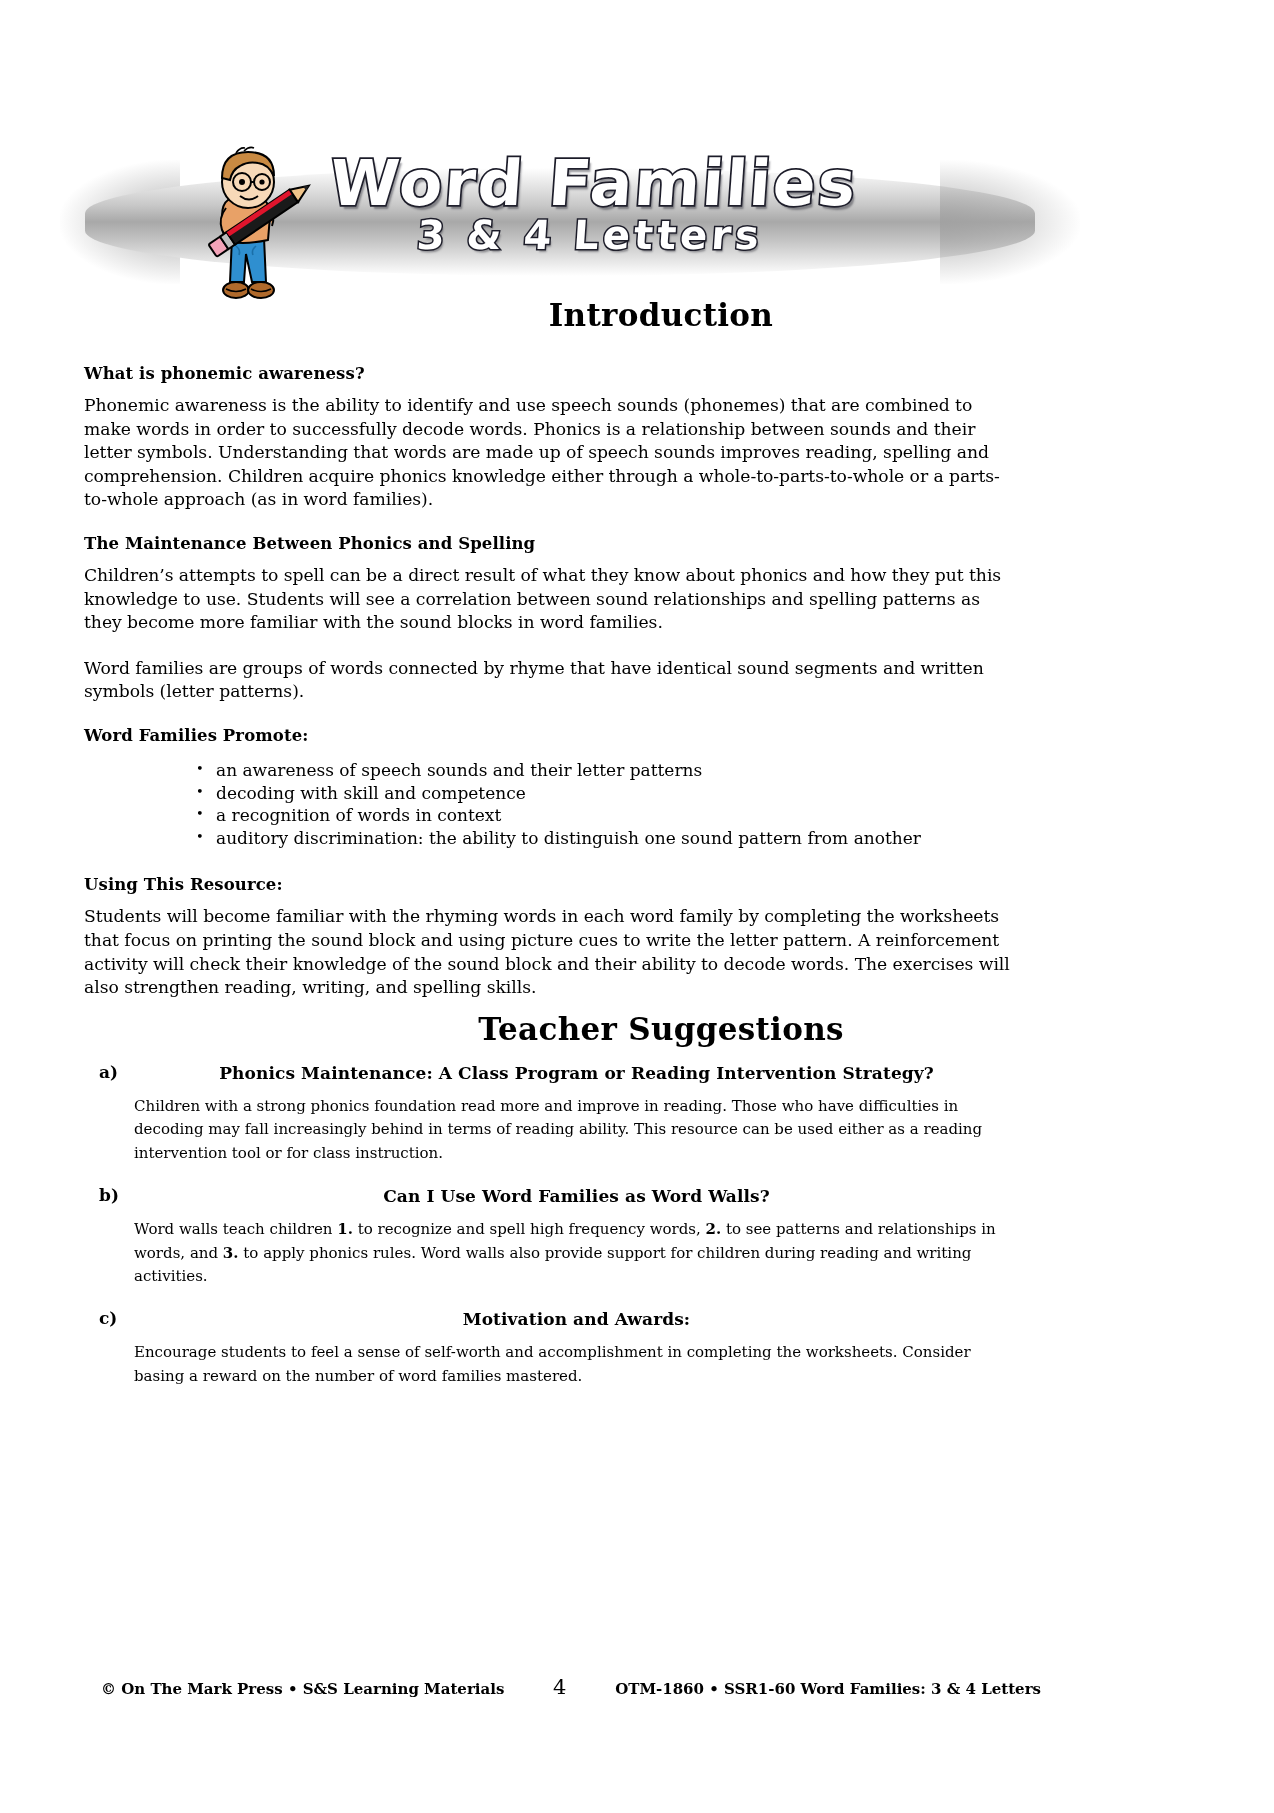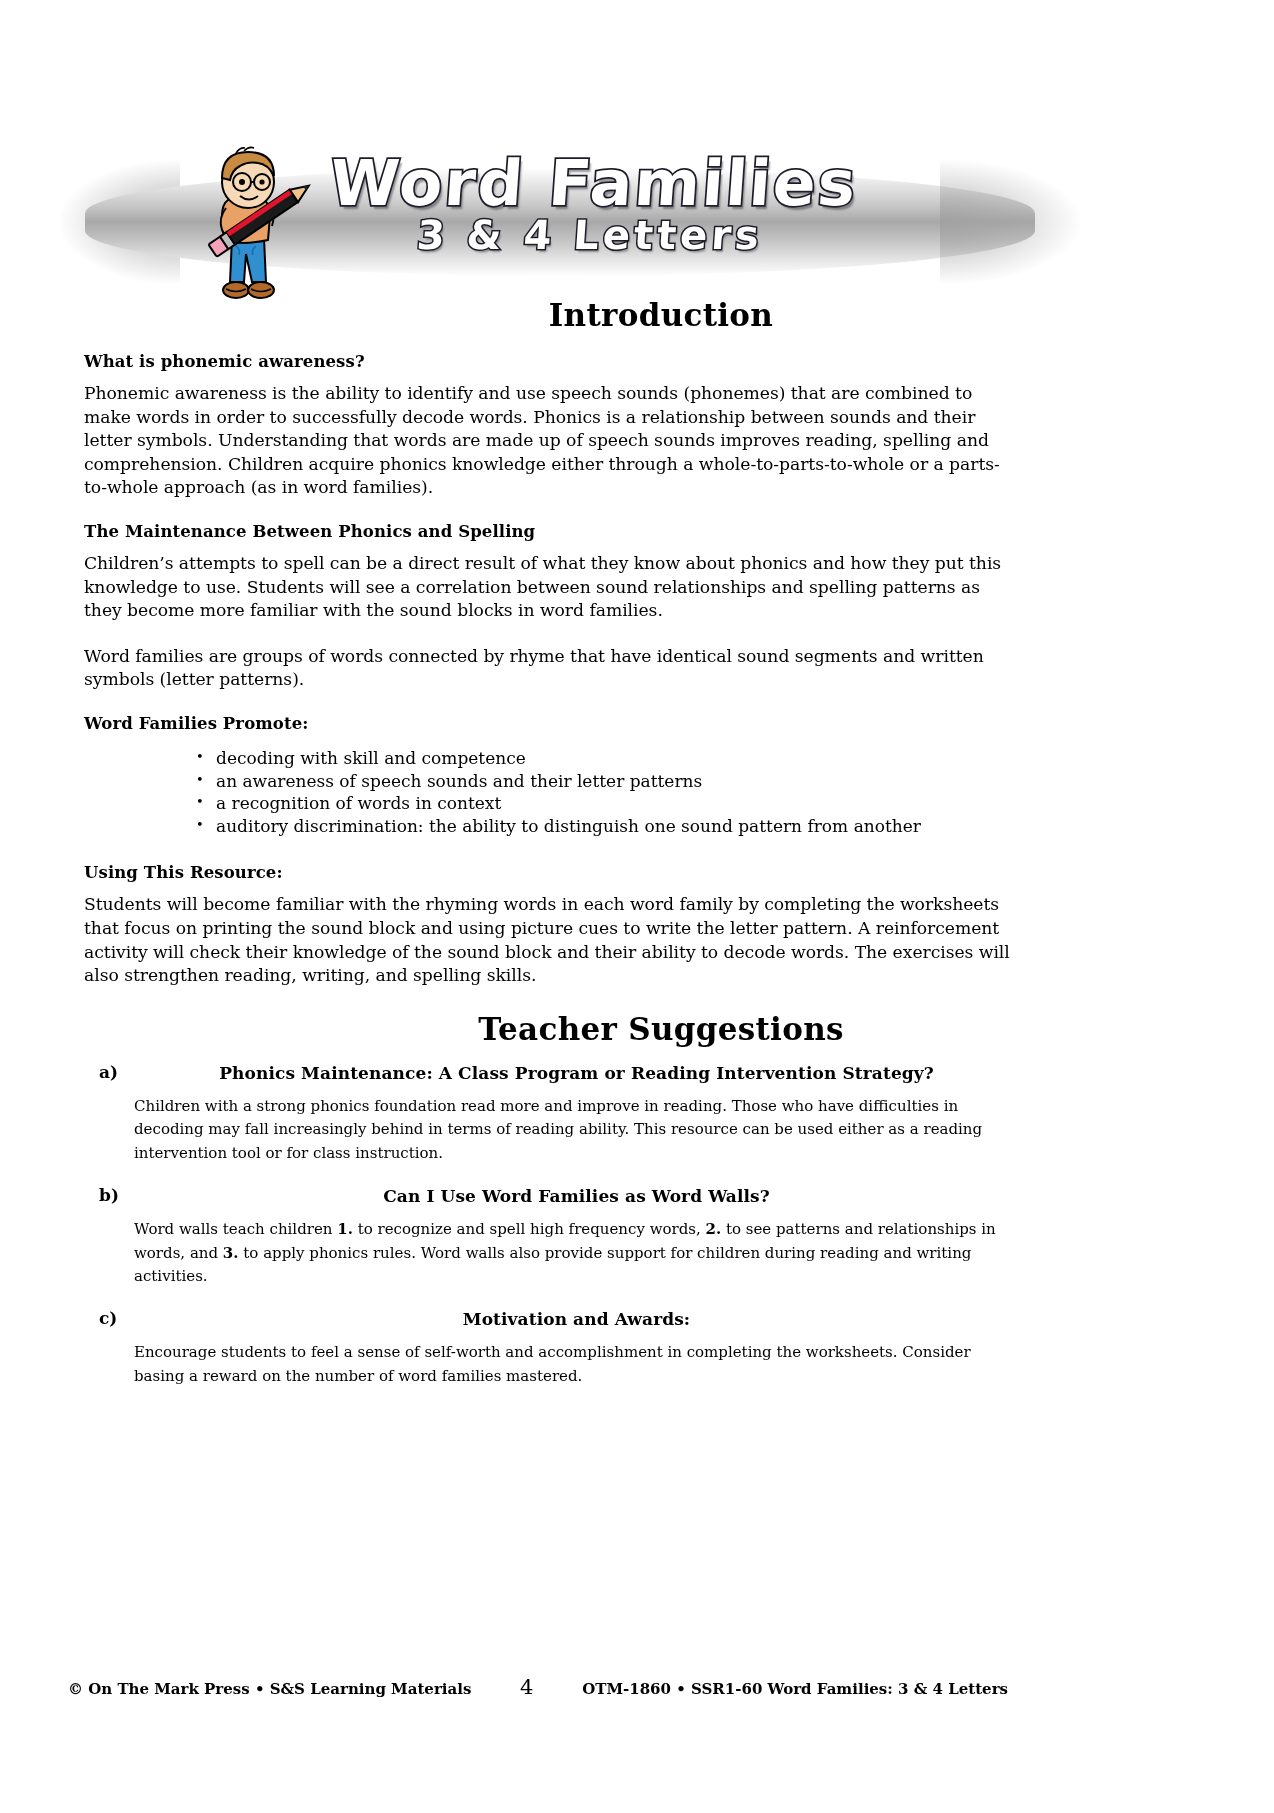--- a/index.html
+++ b/index.html
@@ -182,21 +182,21 @@
     margin-left: 50px;
     margin-top: 10px;
     font-size: 15px;
     line-height: 23.4px;
   }
   .tsug-body b { font-weight: bold; }
 
   
   .footer {
     position: absolute;
-    left: 68px;
+    left: 101px;
     top: 1675px;
     width: 940px;
     display: flex;
     align-items: baseline;
     font-weight: bold;
     font-size: 15px;
   }
   .footer-left { flex: 0 0 auto; }
   .footer-center {
     flex: 1 1 auto;
@@ -255,43 +255,43 @@
       <rect x="22" y="72" width="8" height="15" fill="#bdbdbd" stroke="#000" stroke-width="2"></rect>
       <rect x="30" y="72" width="76" height="15" fill="#1a1a1a" stroke="#000" stroke-width="2"></rect>
       <rect x="30" y="72" width="76" height="5" fill="#e0142c"></rect>
       <polygon points="106,72 124,79.5 106,87" fill="#f0c48a" stroke="#000" stroke-width="2"></polygon>
       <polygon points="119,77 124,79.5 119,82" fill="#222"></polygon>
     </g>
   </svg>
 
   <h1 class="doc-h1" id="intro-title">Introduction</h1>
 
-  <div class="body-col" style="top:352px;">
+  <div class="body-col" style="top:364px;">
 
     <div>
       <div class="sec-head">What is phonemic awareness?</div>
       <p class="para">
         <span>Phonemic awareness is the ability to identify and use speech sounds (phonemes) that are combined to make words in order to successfully decode words.  Phonics is a relationship between sounds and their letter symbols.  </span><b>Understanding that words are made up of speech sounds improves  reading, spelling and comprehension.</b><span>  Children acquire phonics knowledge either through a whole-to-parts-to-whole or a parts-to-whole approach (as in word families).</span>
       </p>
     </div>
 
     <div>
       <div class="sec-head">The Maintenance Between Phonics and Spelling</div>
       <p class="para">Children’s attempts to spell can be a direct result of what they know about phonics and how they put this knowledge to use.  Students will see a correlation between sound relationships and spelling patterns as they become more familiar with the sound blocks in word families.</p>
     </div>
 
     <div>
       <p class="para">Word families are groups of words connected by rhyme that have identical sound segments and written symbols (letter patterns).</p>
     </div>
 
     <div>
       <div class="sec-head" style="margin-bottom:14px;">Word  Families  Promote:</div>
       <ul class="promote">
+        <li><span>an awareness of speech sounds and their letter patterns</span></li>
         <li><span>decoding with skill and competence</span></li>
-        <li><span>an awareness of speech sounds and their letter patterns</span></li>
         <li><span>a recognition of words in context</span></li>
         <li><span>auditory discrimination:  the ability to distinguish one sound pattern from another</span></li>
       </ul>
     </div>
 
     <div style="margin-top:26px;">
       <div class="sec-head">Using This Resource:</div>
       <p class="para">Students will become familiar with the rhyming words in each word family by completing the worksheets that focus on printing the sound block and using  picture cues to write the letter pattern.  A reinforcement activity will check their knowledge of the sound block and their ability to decode words.  The exercises  will also strengthen reading, writing, and spelling skills.</p>
     </div>
   </div>

